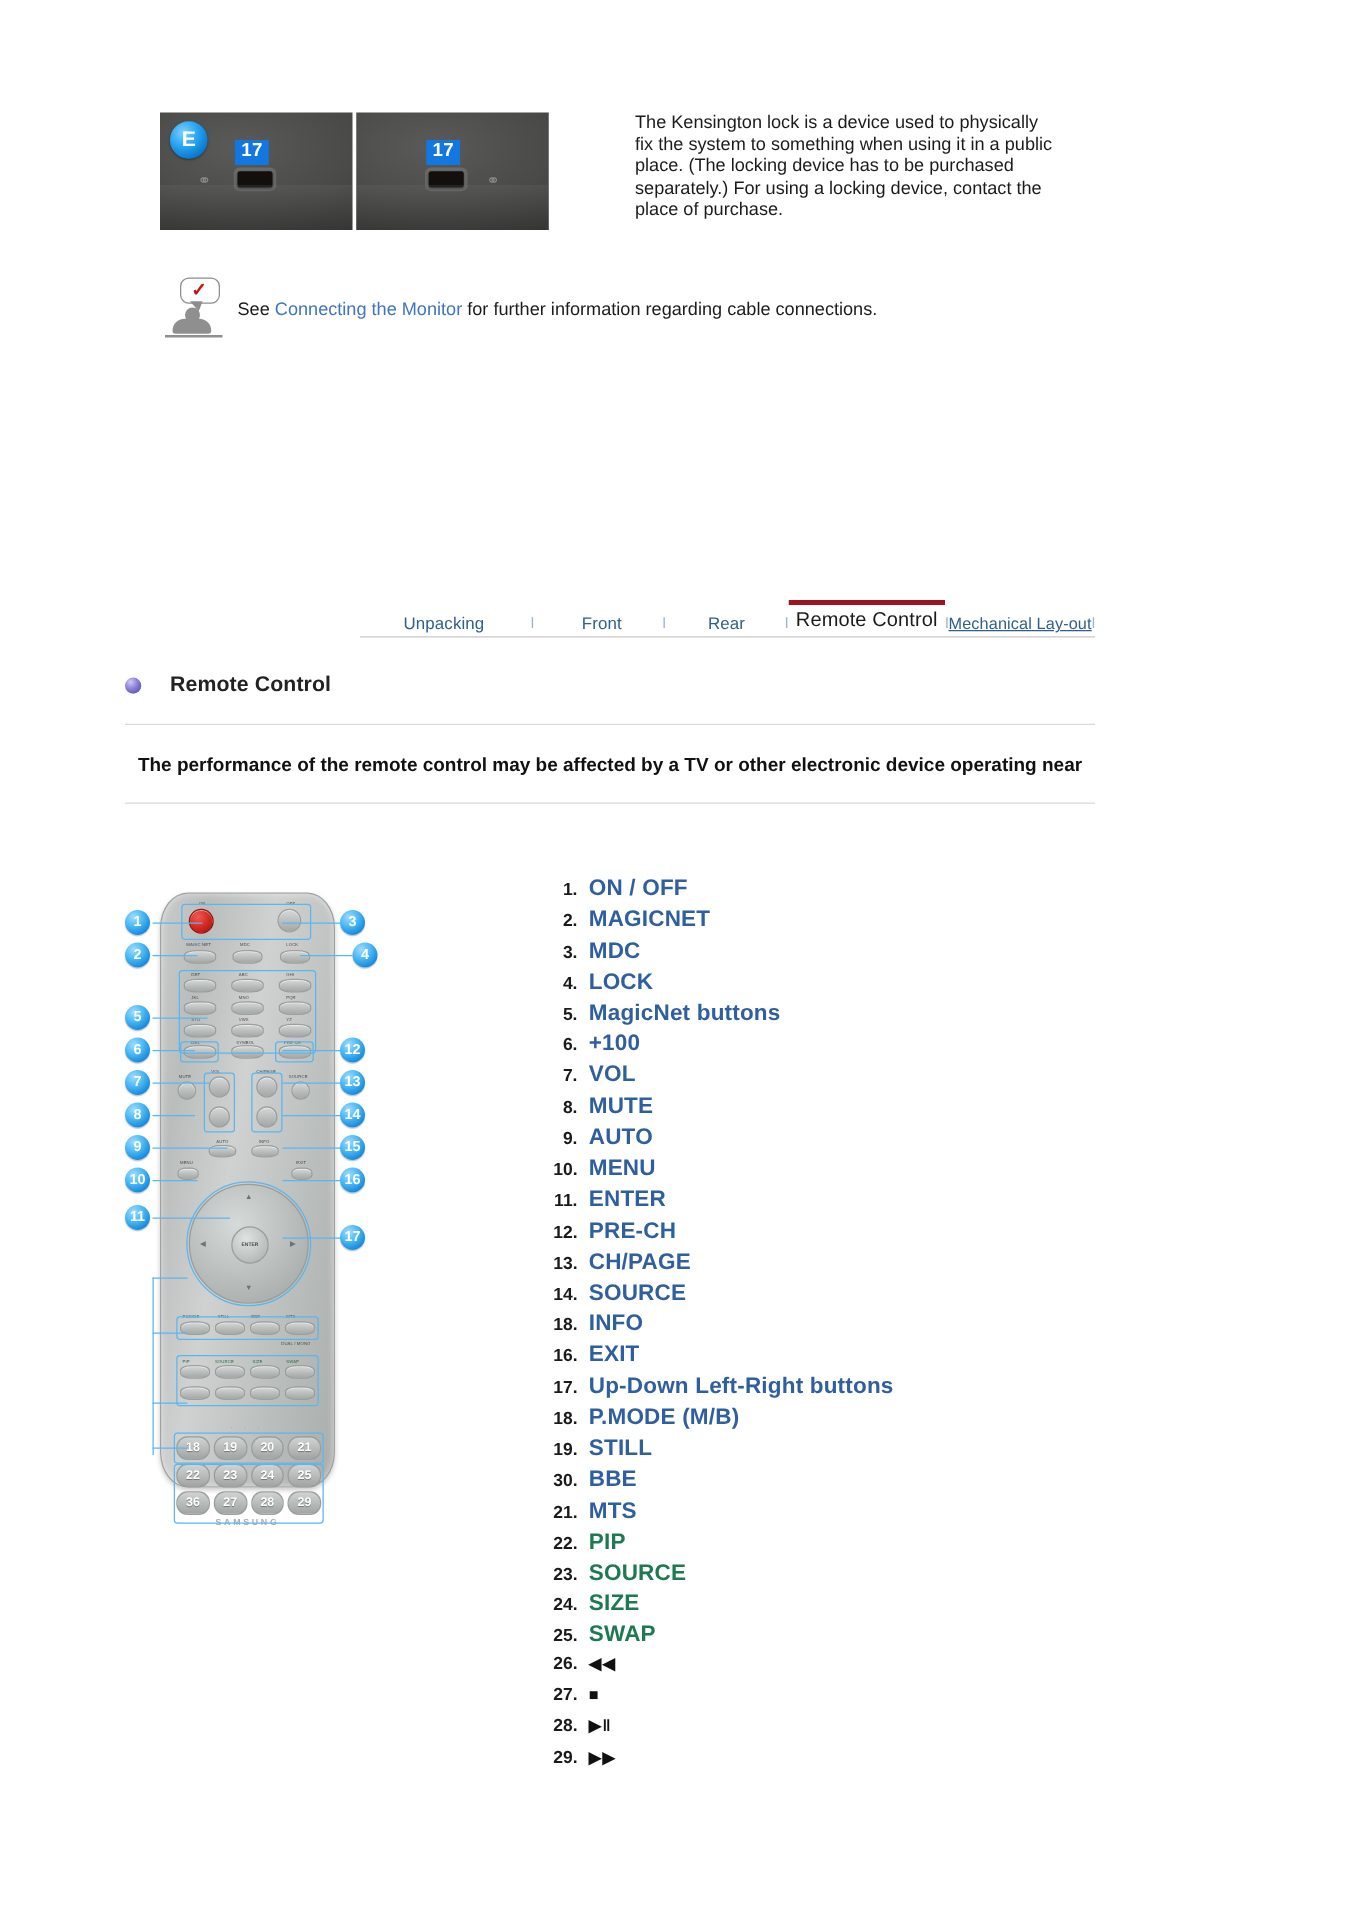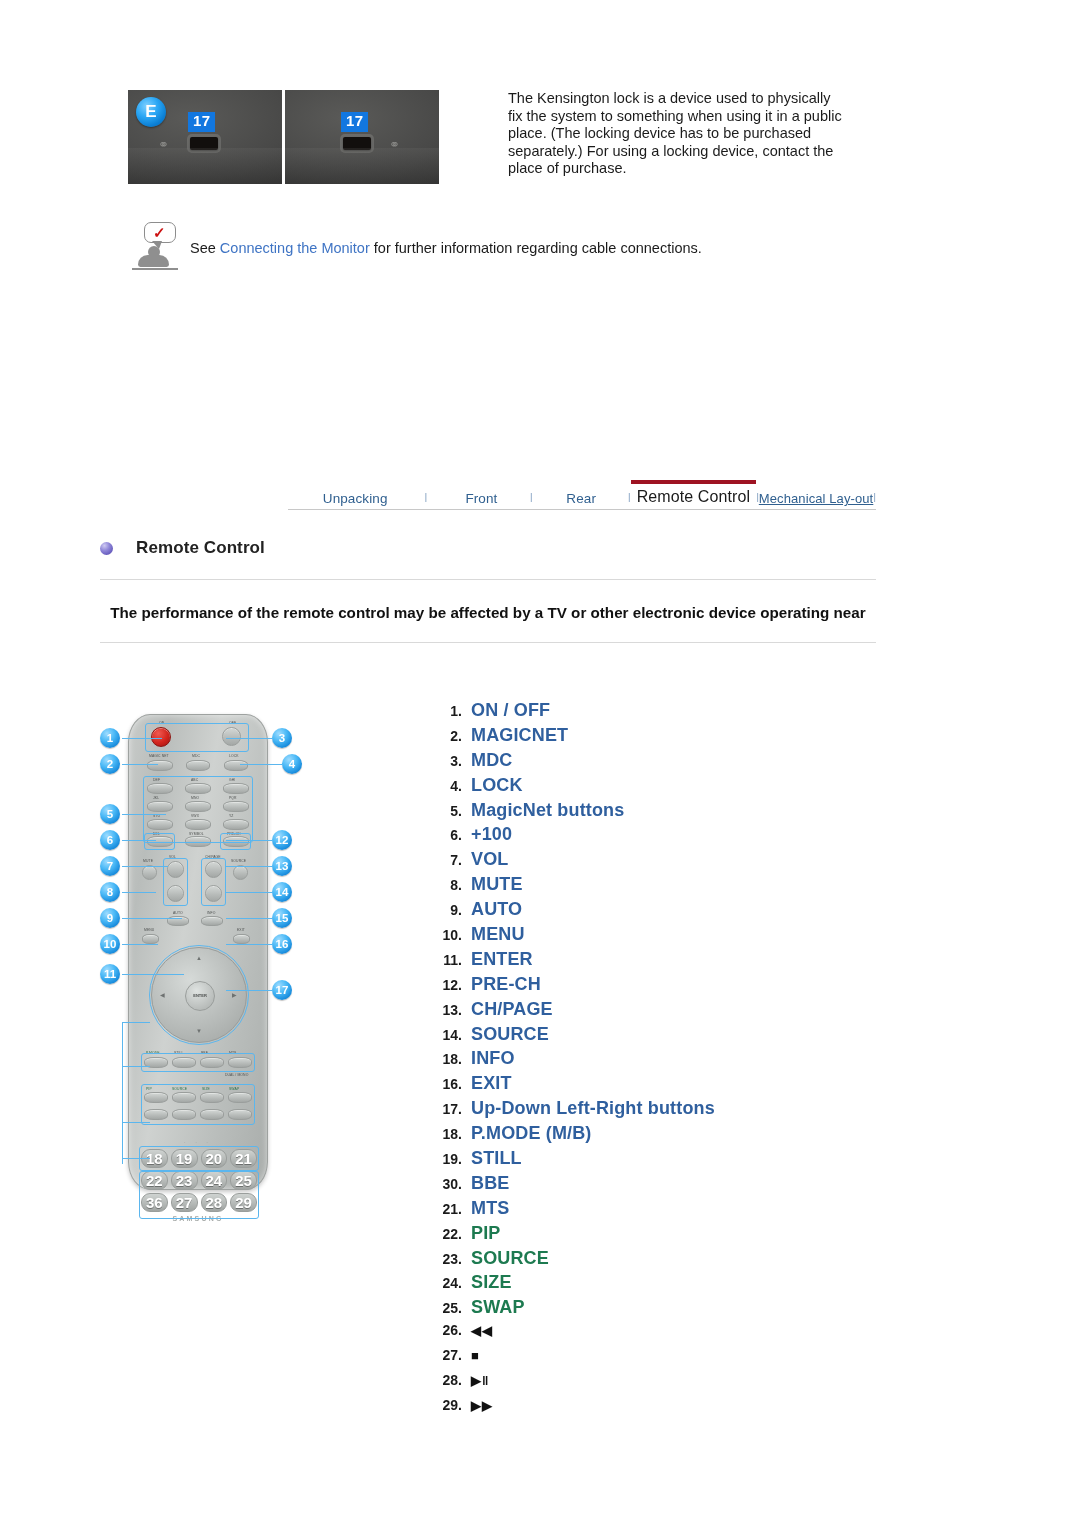--- a/index.html
+++ b/index.html
@@ -211,21 +211,21 @@
 
   .numgrid {
     position: absolute; left: 12px; width: 116px;
     display: grid; grid-template-columns: repeat(4, 1fr);
     gap: 3px 3px;
   }
   .nbtn {
     height: 19px; border-radius: 9px;
     background: linear-gradient(180deg, #cfd3d1 0%, #b2b6b4 62%, #a0a4a2 100%);
     border: .8px solid #9a9e9c;
-    color: #ffffff; font-size: 15px; font-weight: bold;
+    color: #ffffff; font-size: 10px; font-weight: bold;
     display: flex; align-items: center; justify-content: center;
     text-shadow: 0 .6px .6px rgba(0,0,0,.35);
   }
   .brand {
     position: absolute; left: 0; right: 0; text-align: center;
     font-size: 7px; letter-spacing: 2.2px; color: #a8acaa; font-weight: bold;
   }
   .irdots { position:absolute; left:0; right:0; text-align:center; font-size:5px; color:#8e9291; letter-spacing:4px;}
 
   

